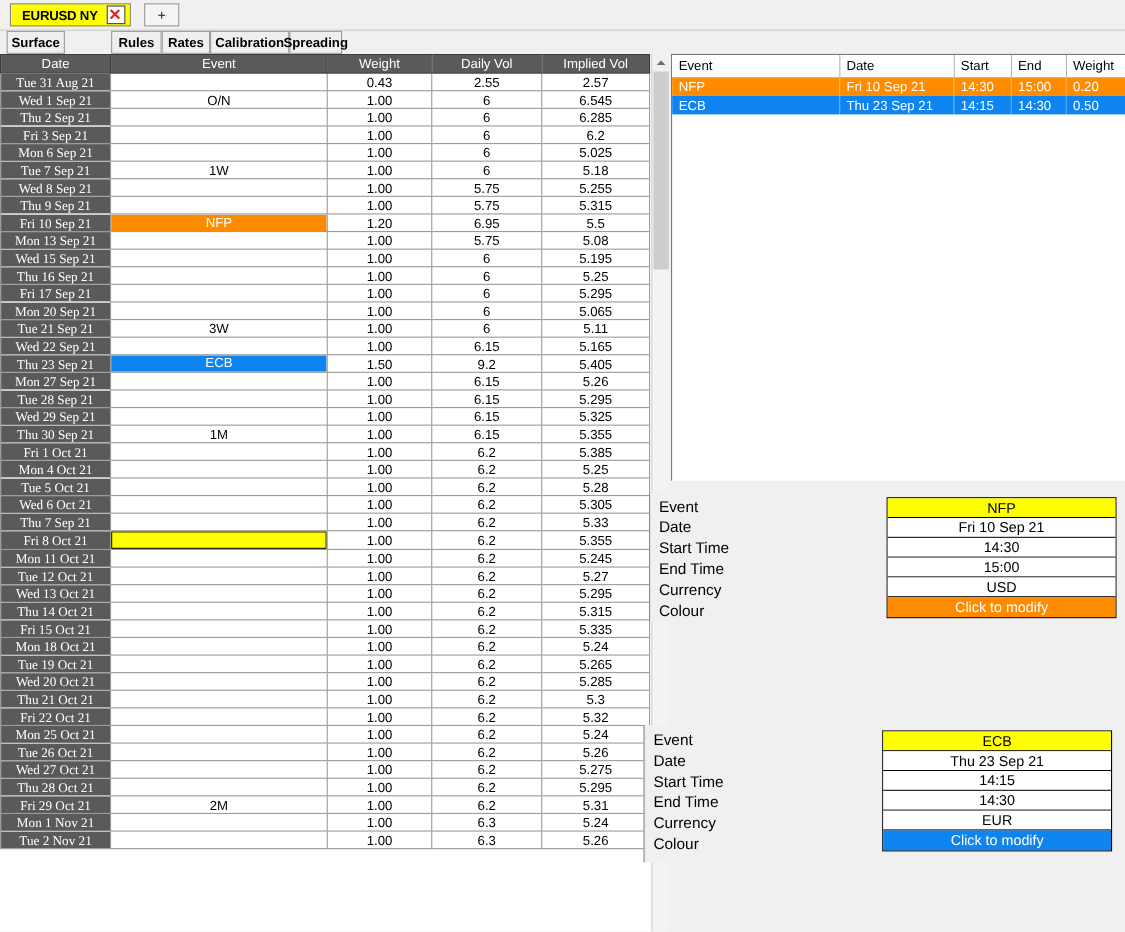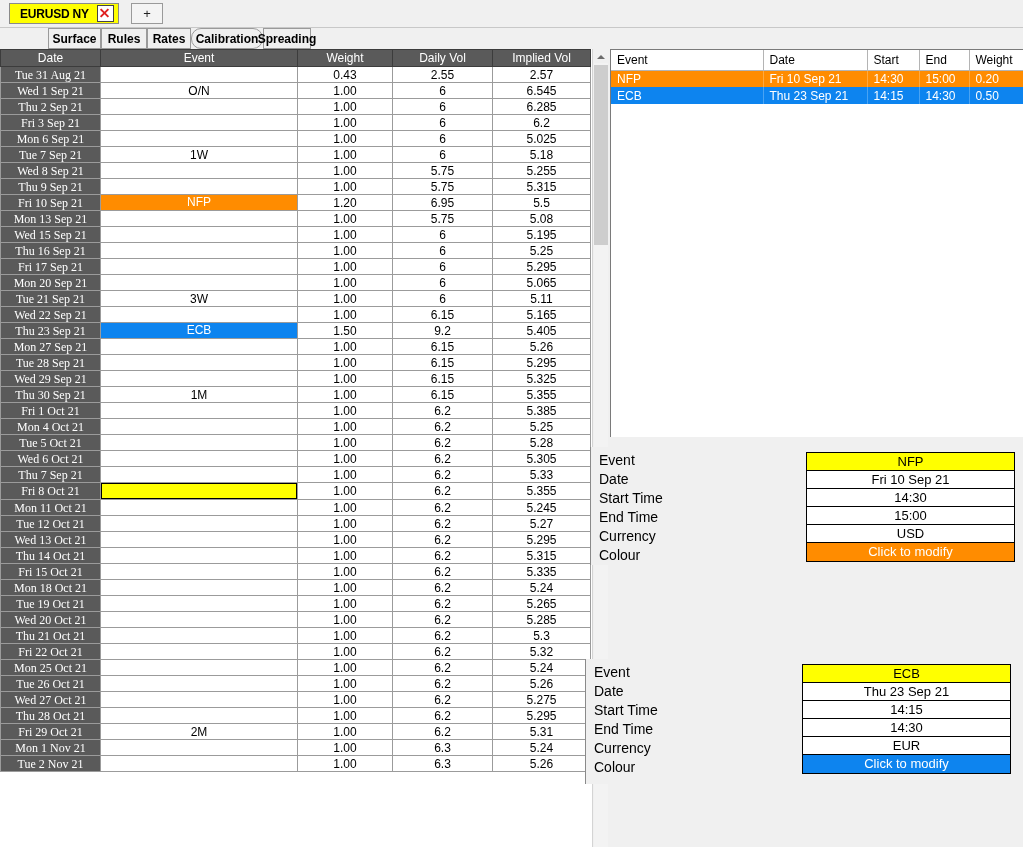--- a/index.html
+++ b/index.html
@@ -183,25 +183,25 @@
 
   <div class="winbar">
     <div class="wintab">
       <span class="wintab-label">EURUSD NY</span>
       <span class="wintab-close"></span>
     </div>
     <div class="wintab-add">+</div>
   </div>
 
   <div class="subbar" id="subbar">
-      <div class="subtab" style="left: 6px; width: 53px; margin-left: 42px;">Surface</div>
+      <div class="subtab" style="left: 6px; width: 53px;">Surface</div>
       <div class="subtab active" style="left: 59px; width: 42px;">Term</div>
       <div class="subtab" style="left: 101px; width: 46px;">Rules</div>
       <div class="subtab" style="left: 147px; width: 44px;">Rates</div>
-      <div class="subtab" style="left: 191px; width: 72px; border-radius: 10px;">Calibration</div>
+      <div class="subtab" style="left: 191px; width: 72px;">Calibration</div>
       <div class="subtab" style="left: 263px; width: 48px;">Spreading</div>
     </div>
 
   <div class="grid-wrap">
     <table class="grid">
       <thead>
         <tr id="term-head-row">
             <th style="width: 100px;">Date</th>
             <th style="width: 197px;">Event</th>
             <th style="width: 95px;">Weight</th>

